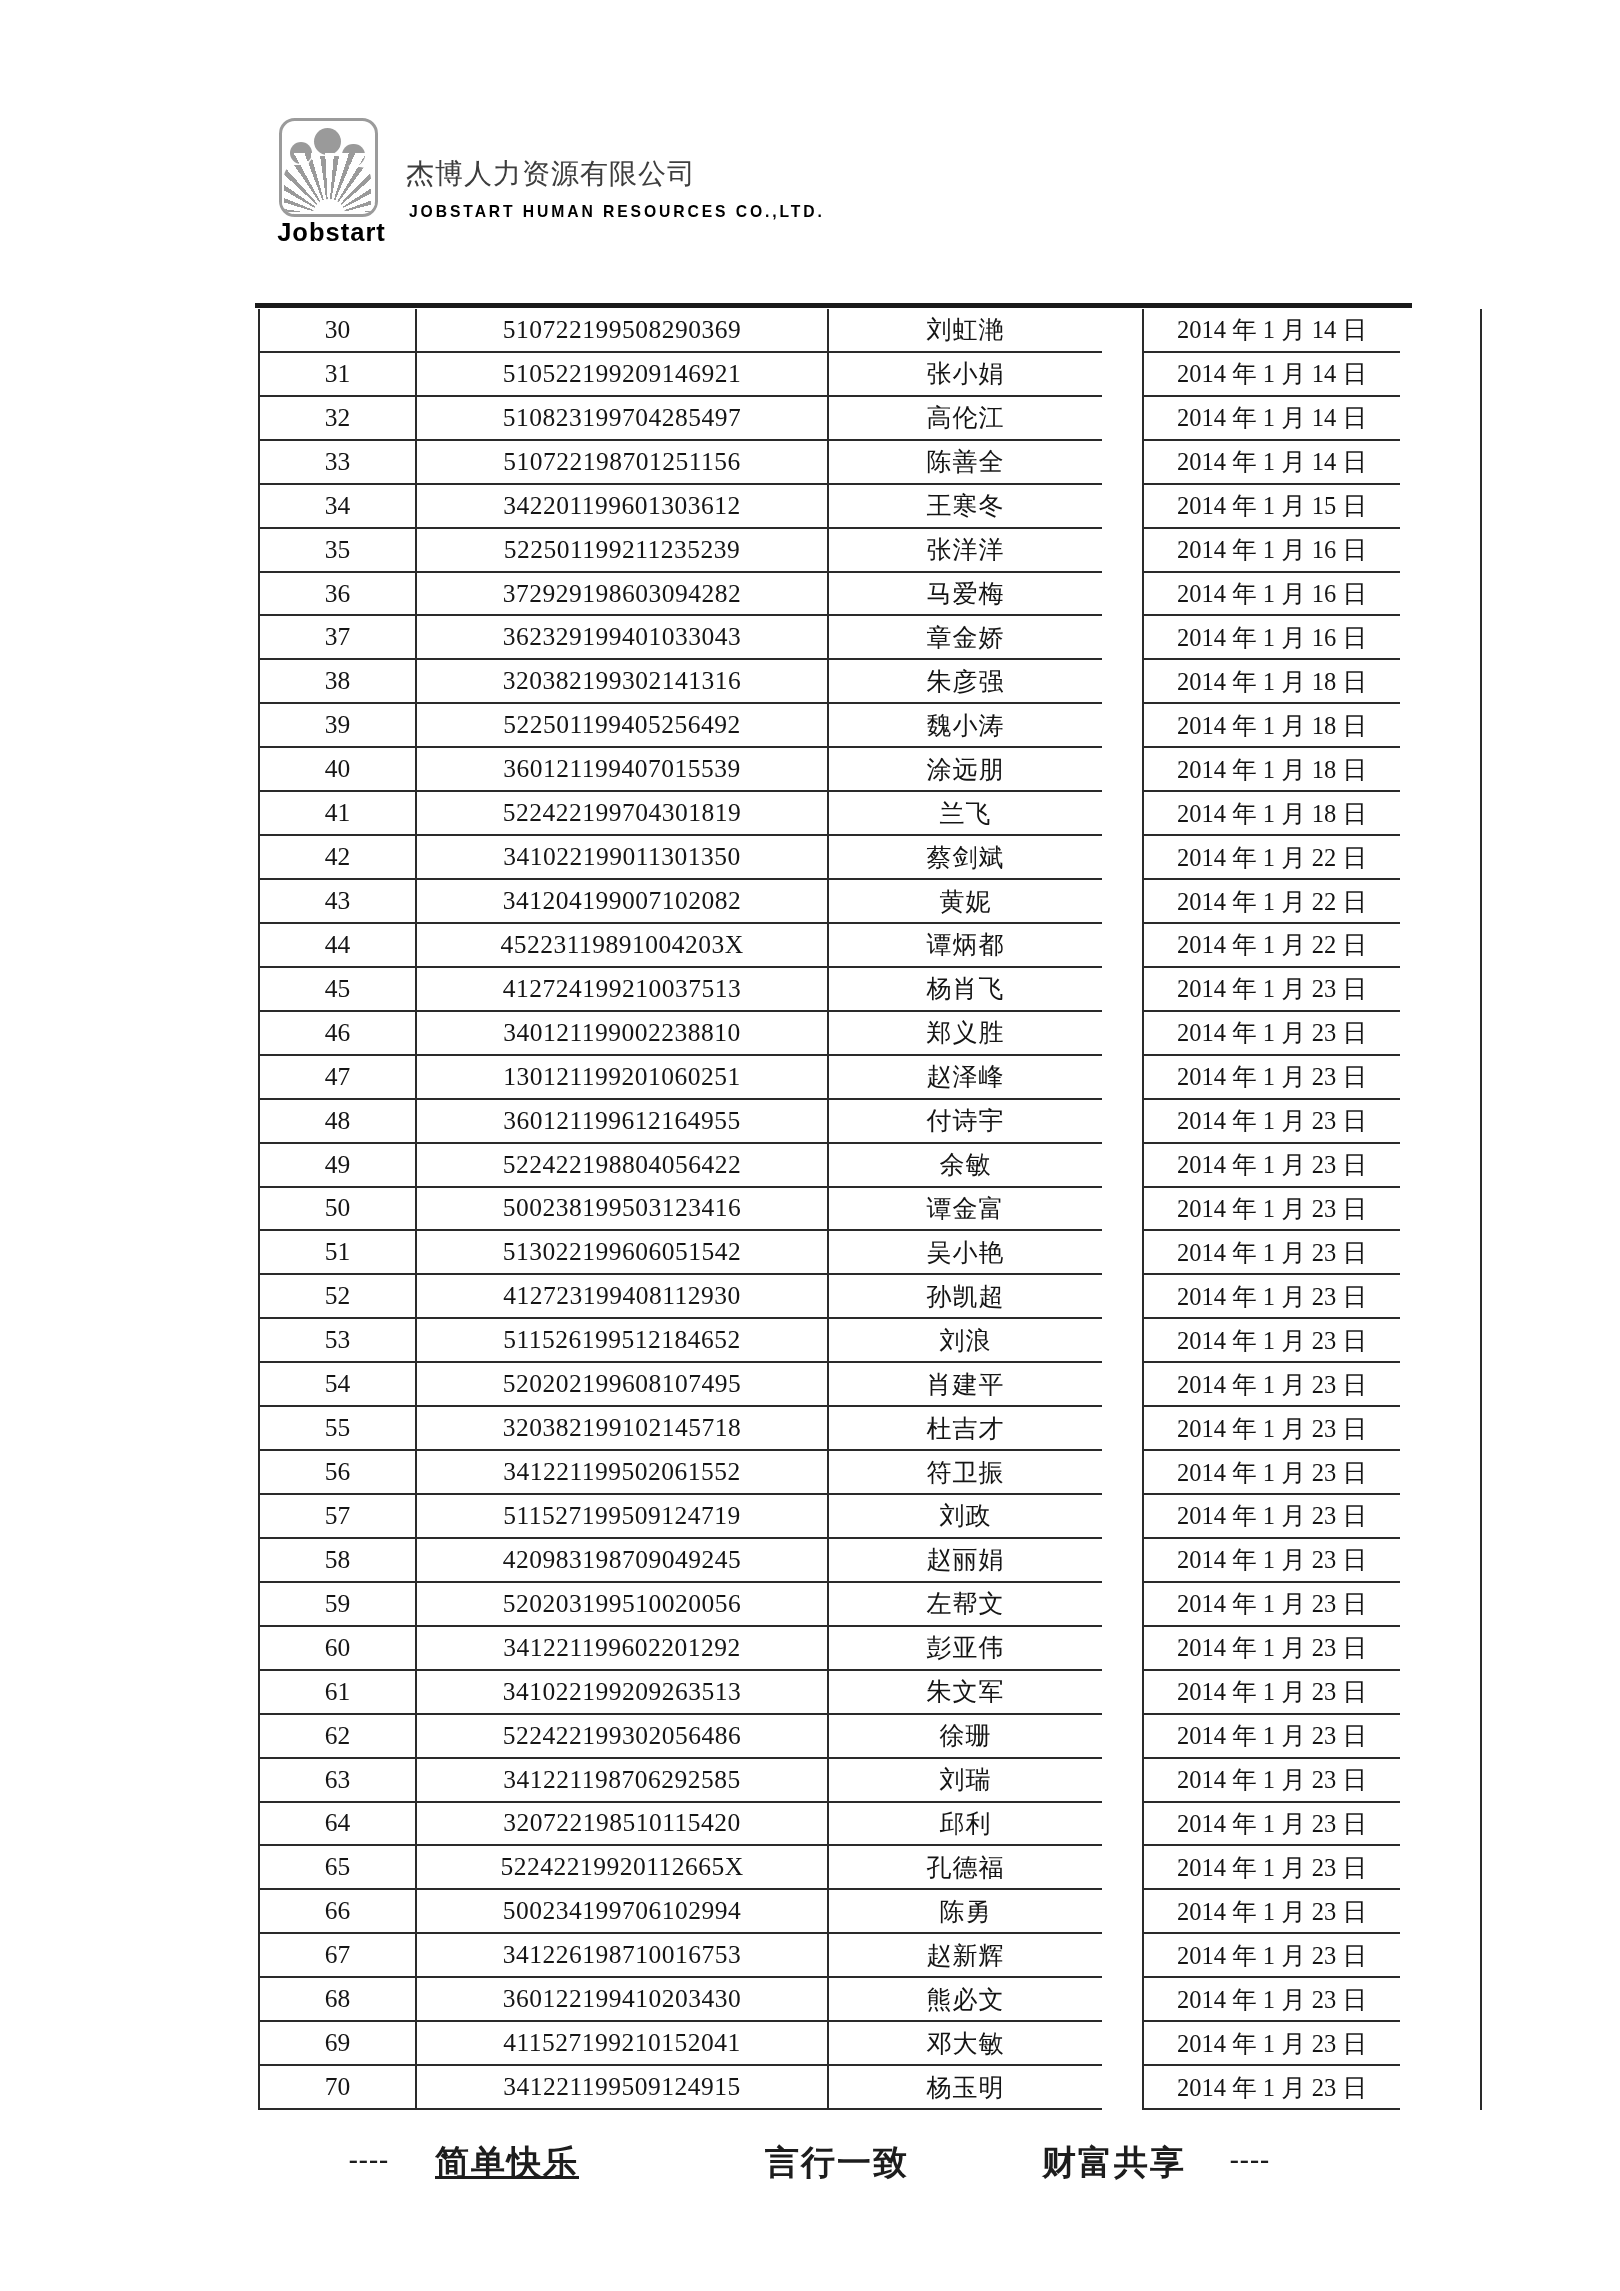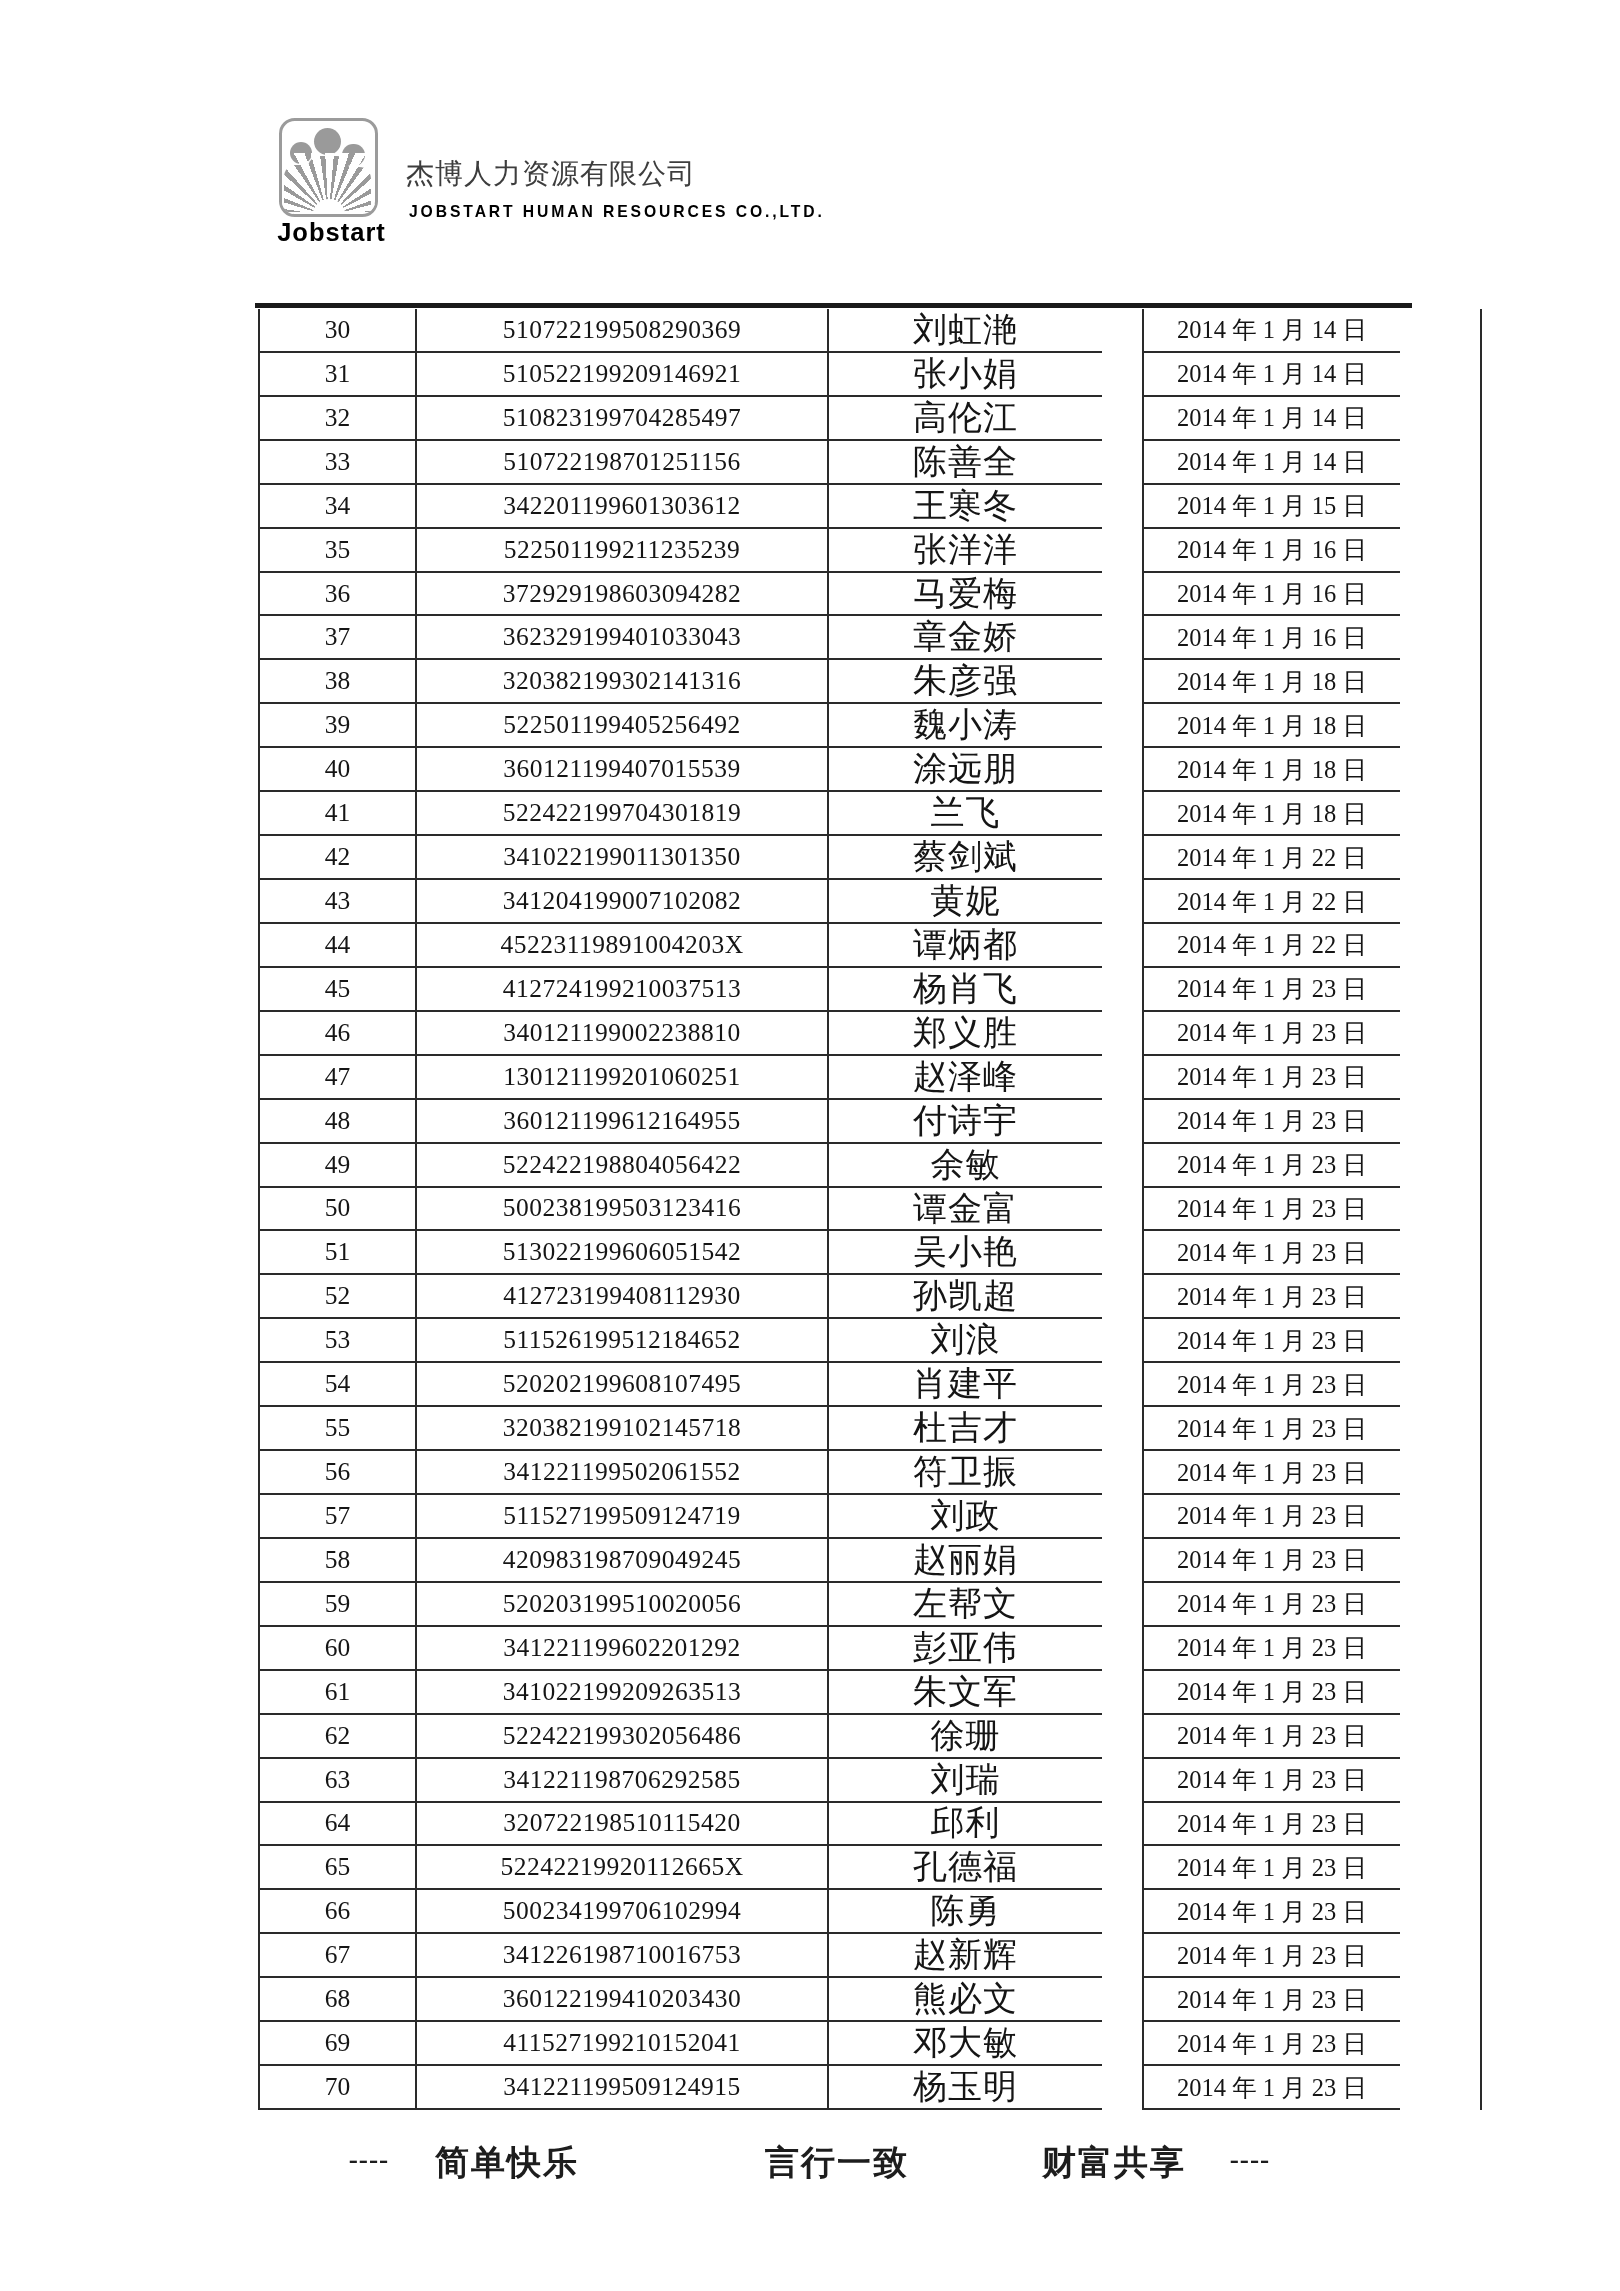--- a/index.html
+++ b/index.html
@@ -64,32 +64,32 @@
   }
   .cell{
     box-sizing:border-box;
     border-bottom:2px solid #2a2a2a;
     display:flex;align-items:center;justify-content:center;
     white-space:nowrap;overflow:hidden;
   }
   .cell.c-id,.cell.c-name,.cell.c-date{border-left:2px solid #2a2a2a;}
   .cell.c-no{font-size:25.5px;}
   .cell.c-id{font-size:25.5px;letter-spacing:0.5px;}
-  .cell.c-name{font-size:34px;letter-spacing:1px;}
+  .cell.c-name{font-size:25px;letter-spacing:1px;}
   .cell.c-date{font-size:24.5px;margin-left:40px;}
 
   
   .slogan-footer{position:absolute;left:0;top:2140px;width:1620px;height:41px;}
   .slogan-footer span{
     position:absolute;transform:translateX(-50%);
     font-size:34px;font-weight:600;color:#1d1d1d;letter-spacing:2px;white-space:nowrap;
   }
   .slogan-footer .dash{font-size:27.4px;font-weight:700;letter-spacing:1px;top:3.9px;}
   .pos-dash-l{left:369px;}
-  .pos-s1{left:507px;}
+  .pos-s1{left:507px;text-decoration:underline;}
   .pos-s2{left:837px;}
   .pos-s3{left:1114px;}
   .pos-dash-r{left:1250px;}
 </style>
 </head>
 <body>
 
 <div class="page">
 
   <div class="logo-box">

